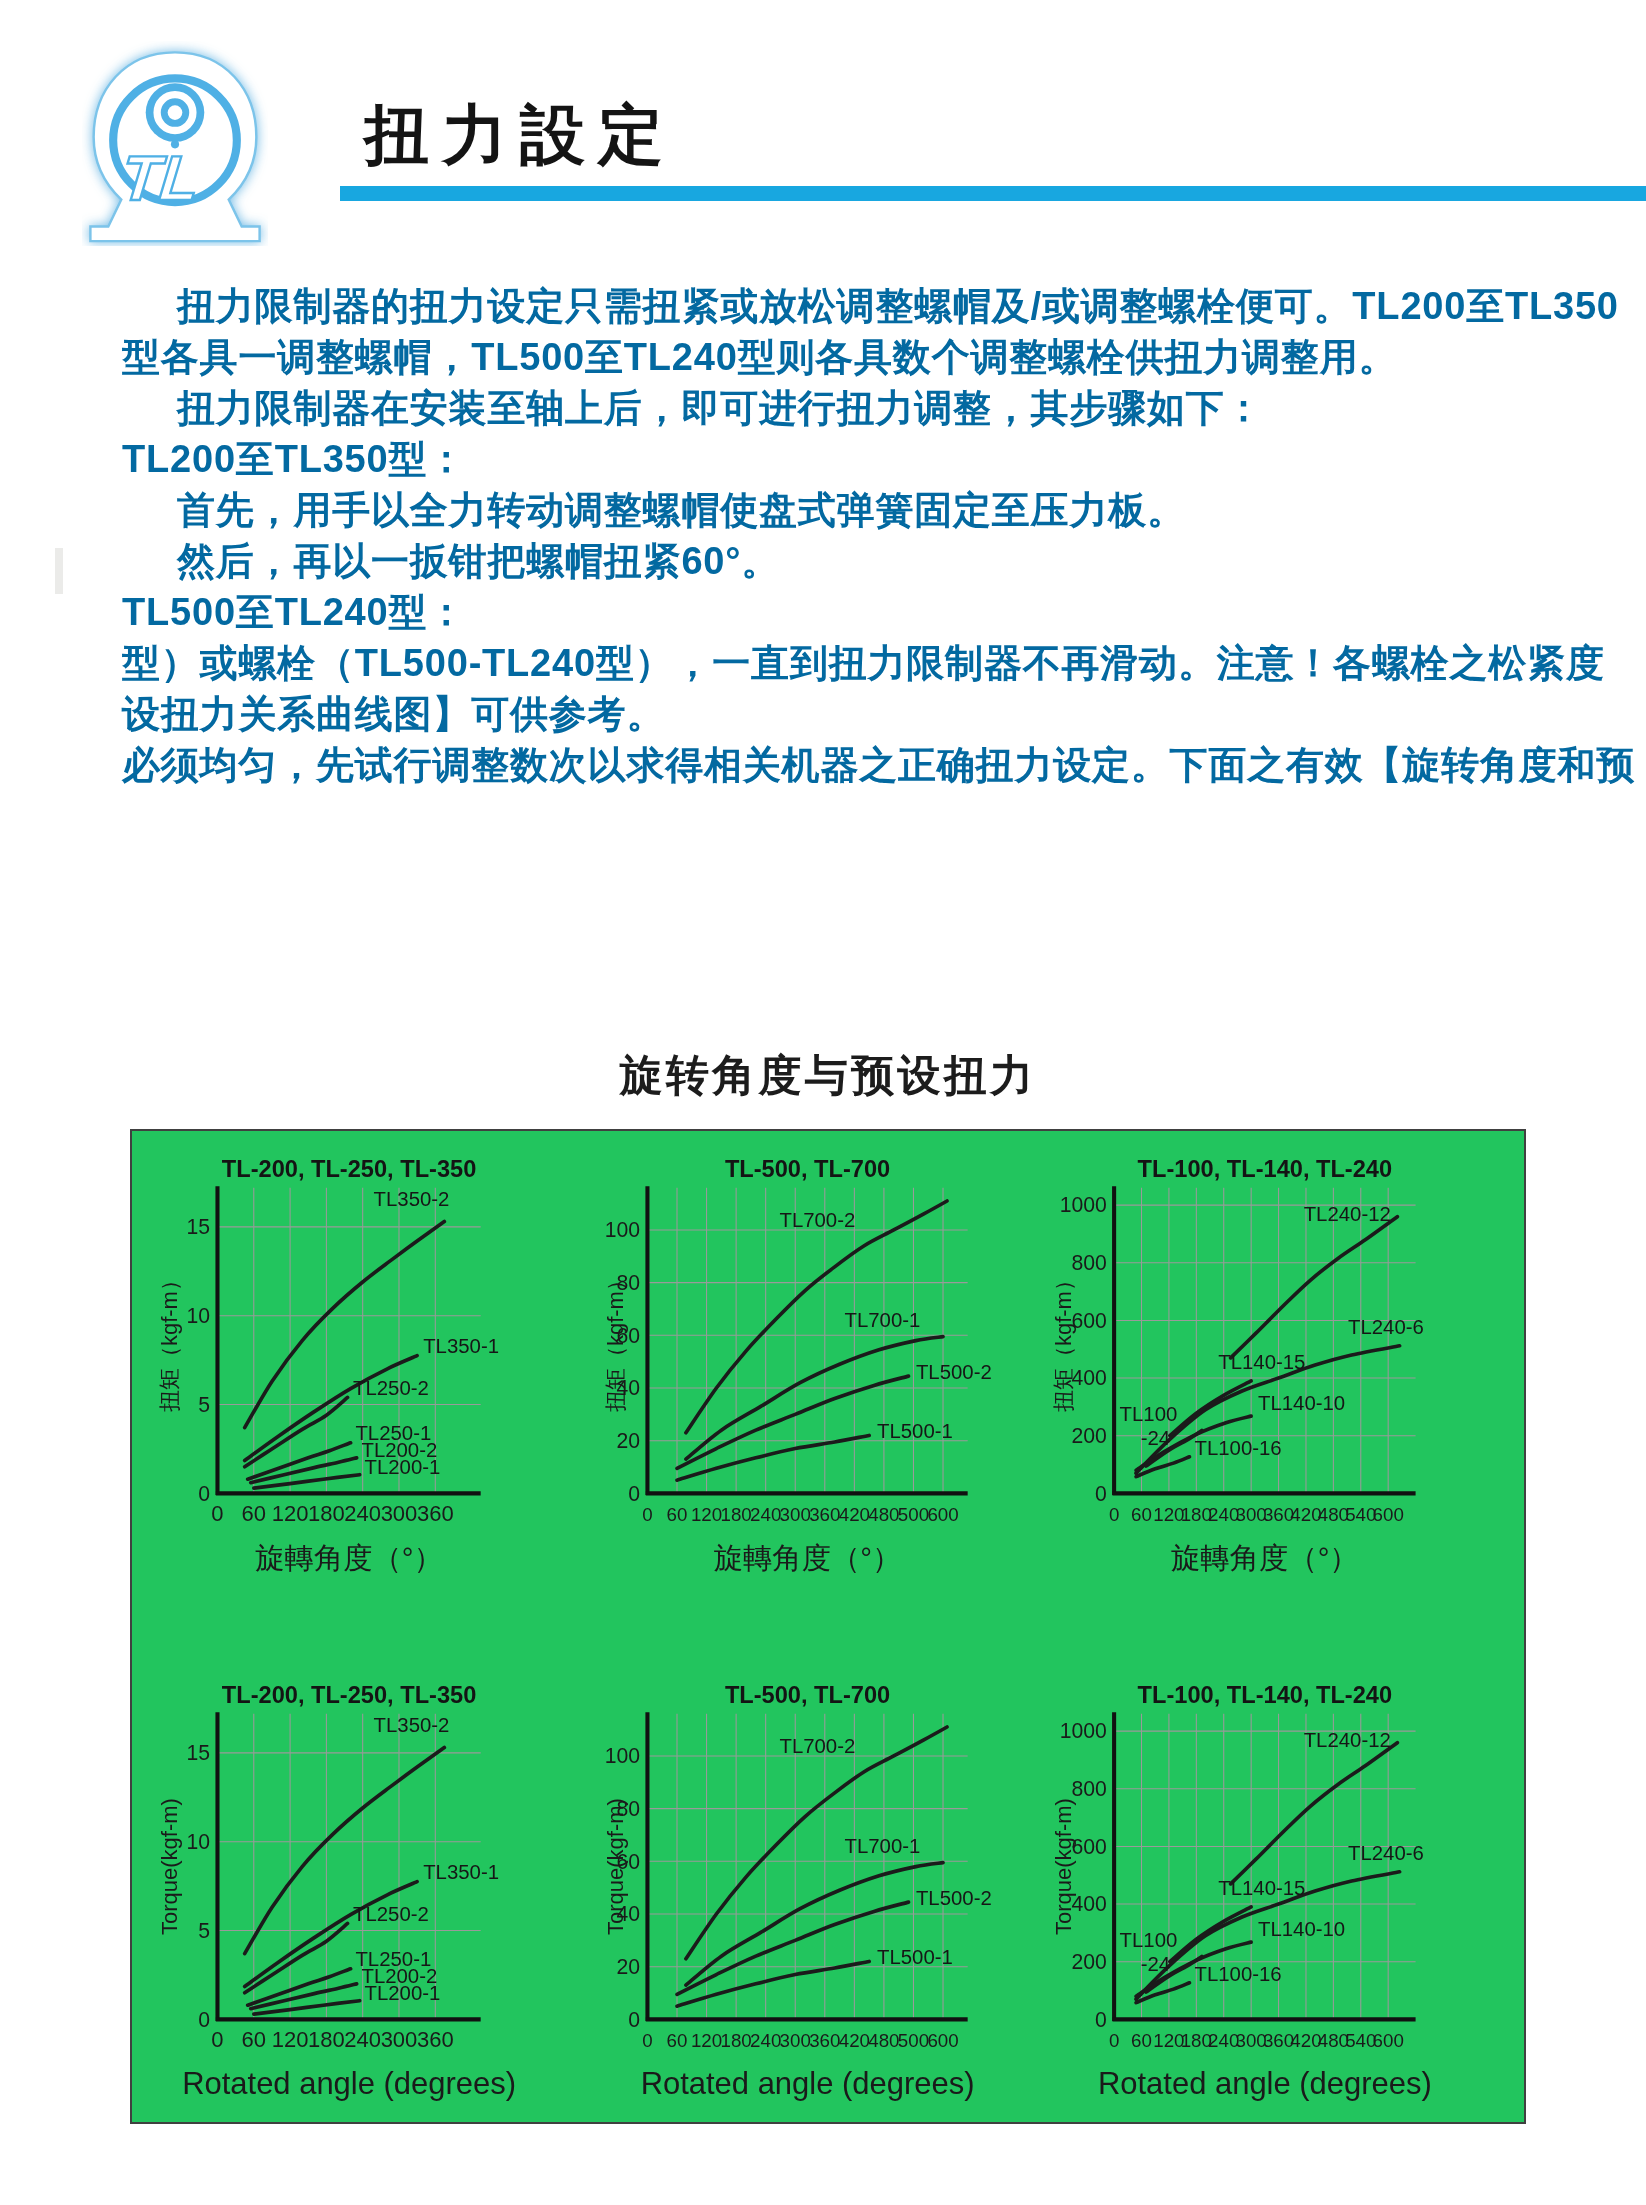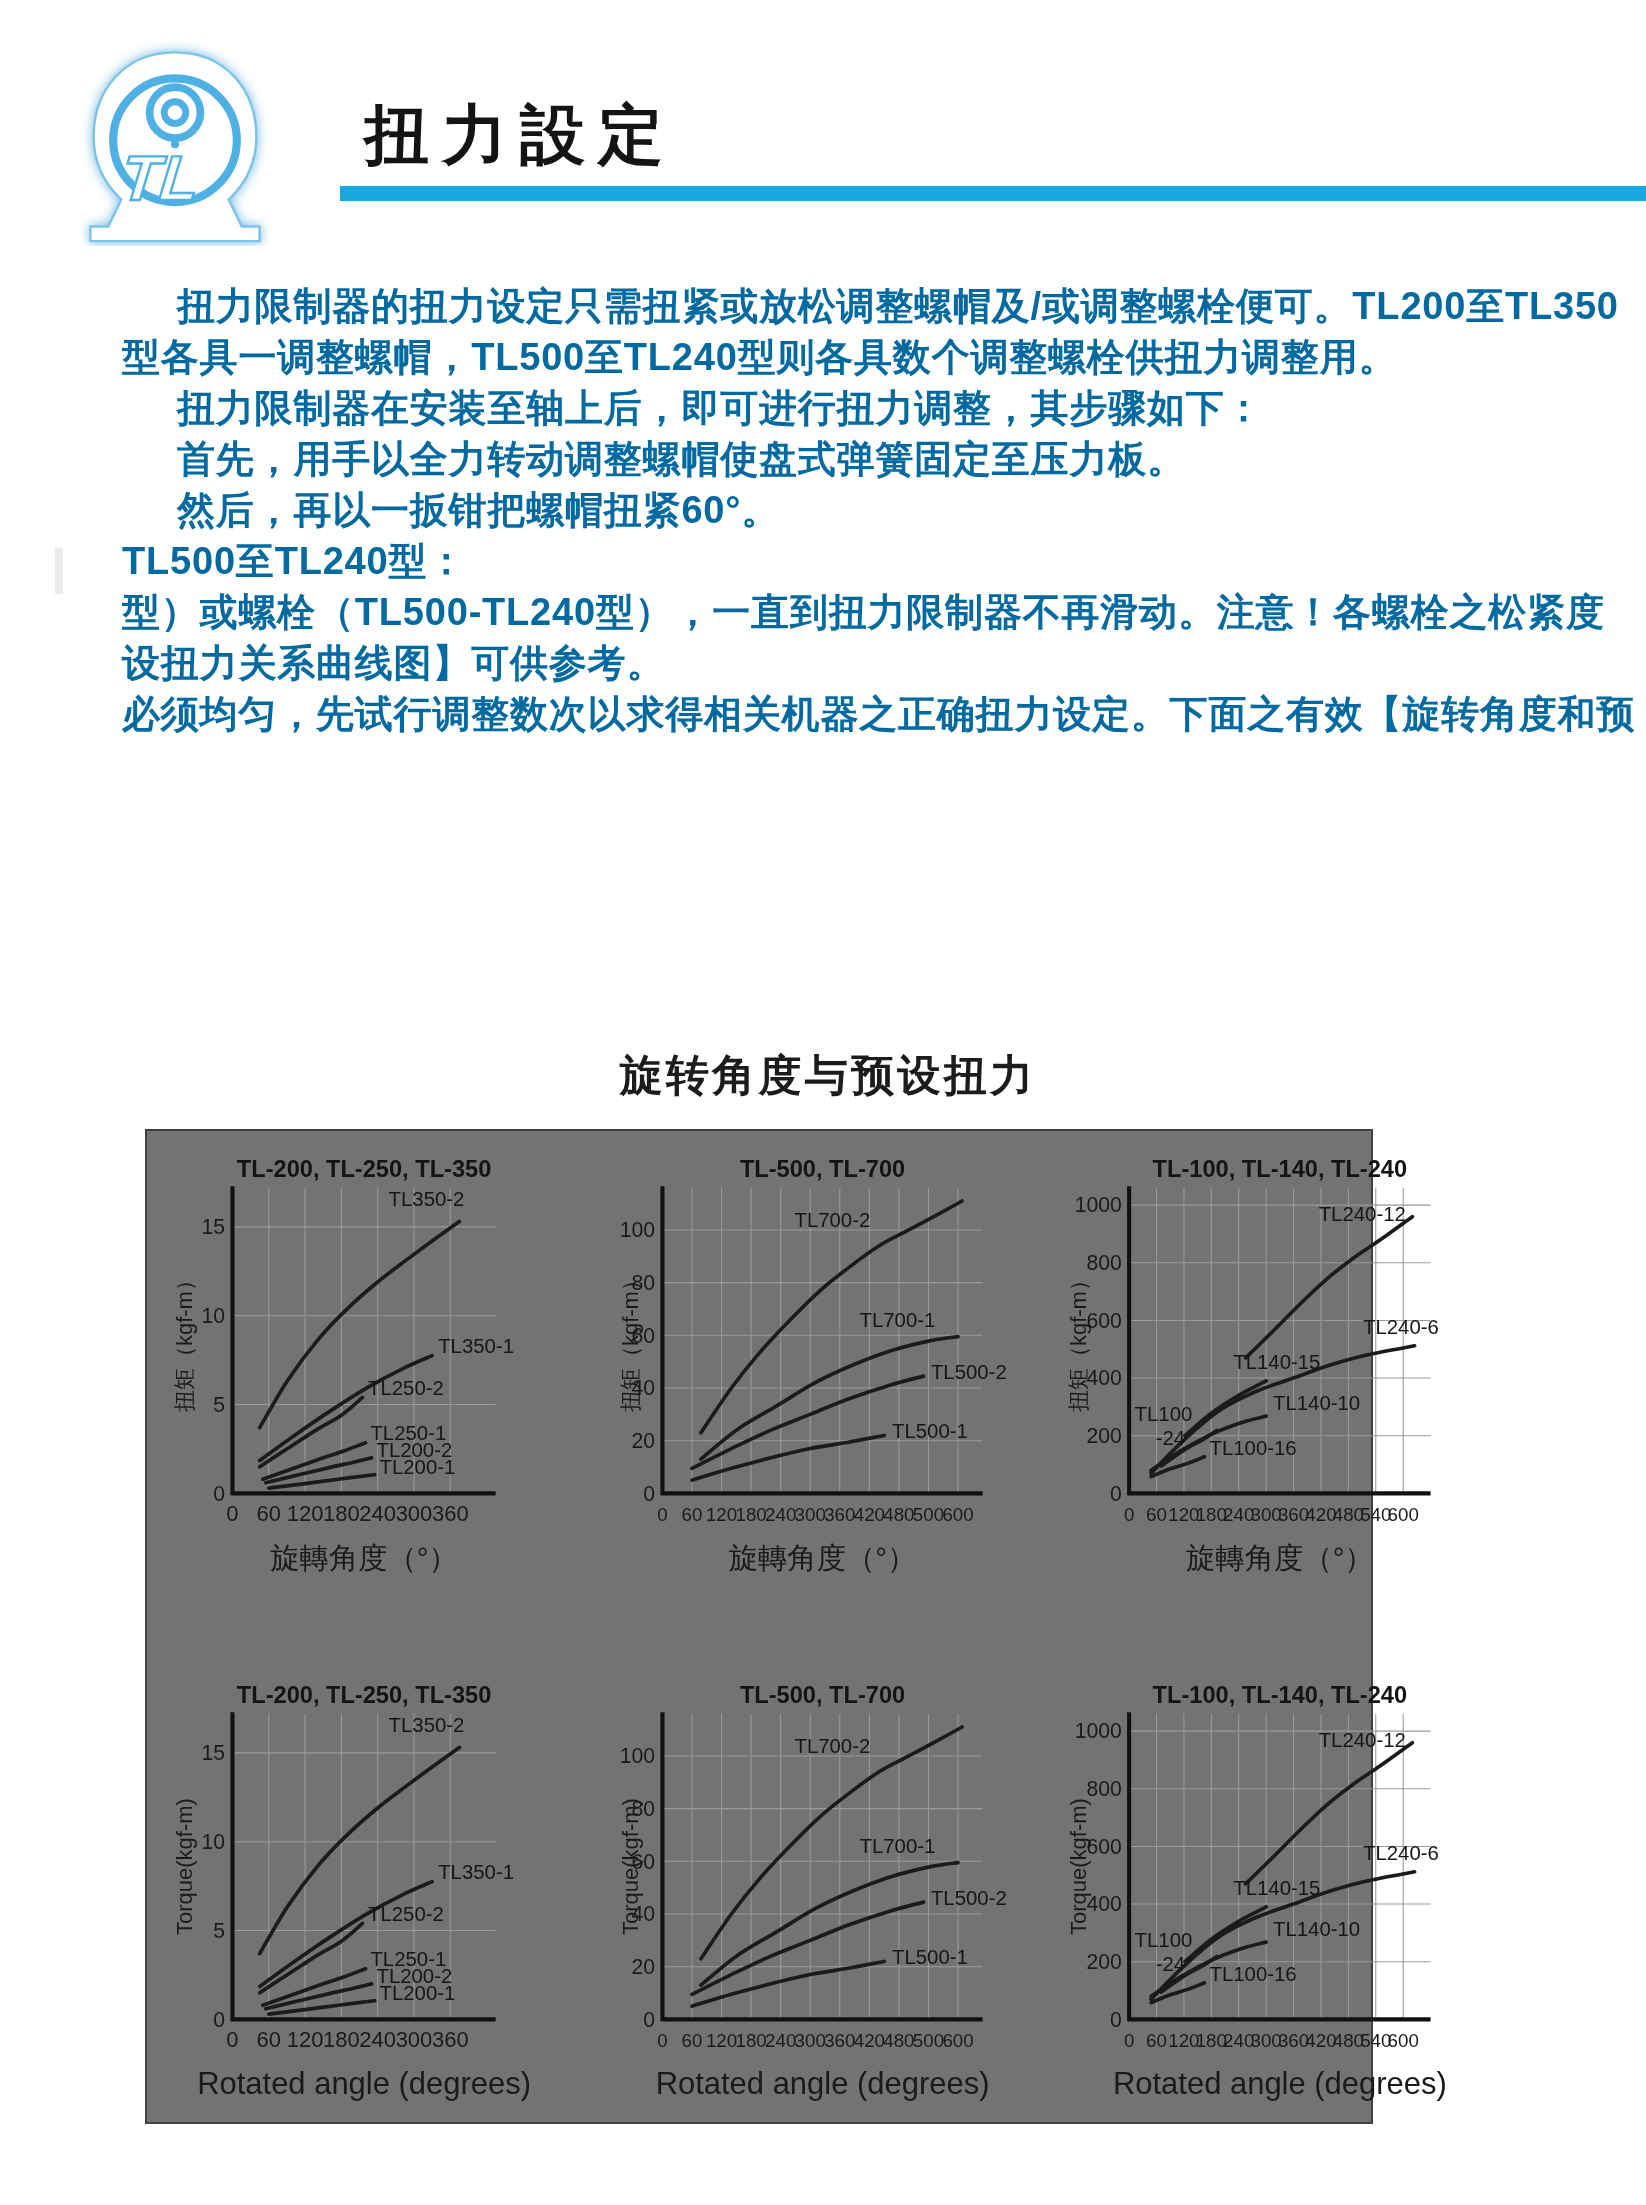--- a/index.html
+++ b/index.html
@@ -23,22 +23,22 @@
   }
   .body-line.indent{padding-left:55px;}
   .body-line.gap{margin-top:52px;}
   .scan-artifact{position:absolute;left:55px;top:548px;width:8.2px;height:46px;background:#ebebe9;}
   
   .section-title{
     position:absolute;left:130px;top:1047px;width:1396px;text-align:center;
     font-size:43px;font-weight:700;letter-spacing:3.3px;color:#1c1c1c;white-space:nowrap;
   }
   .charts-box{
-    position:absolute;left:130px;top:1129px;width:1228px;height:995px;
-    border:2.4px solid #404040;box-sizing:border-box;background:#737373;margin-left:15px;
+    position:absolute;left:130px;top:1129px;width:1396px;height:995px;
+    border:2.4px solid #404040;box-sizing:border-box;background:#22c55e;
   }
   .chart-cell{position:absolute;width:440px;height:440px;}
   svg text{font-family:"Liberation Sans","DejaVu Sans",sans-serif;}
 </style>
 </head>
 <body>
 
 <div class="page">
 
   <svg class="logo" viewBox="0 0 228 252">
@@ -53,20 +53,21 @@
     </g>
   </svg>
 
   <div class="page-title">扭力設定</div>
   <div class="accent-bar" style="background: rgb(24, 167, 224);"></div>
 
   <div class="body-text" id="body-text">
       <div class="body-line indent">扭力限制器的扭力设定只需扭紧或放松调整螺帽及/或调整螺栓便可。TL200至TL350</div>
       <div class="body-line">型各具一调整螺帽，TL500至TL240型则各具数个调整螺栓供扭力调整用。</div>
       <div class="body-line indent">扭力限制器在安装至轴上后，即可进行扭力调整，其步骤如下：</div>
+      <div class="body-line">TL200至TL350型：</div>
       <div class="body-line indent">首先，用手以全力转动调整螺帽使盘式弹簧固定至压力板。</div>
       <div class="body-line indent">然后，再以一扳钳把螺帽扭紧60°。</div>
       <div class="body-line">TL500至TL240型：</div>
       <div class="body-line">型）或螺栓（TL500-TL240型），一直到扭力限制器不再滑动。注意！各螺栓之松紧度</div>
       <div class="body-line">设扭力关系曲线图】可供参考。</div>
       <div class="body-line">必须均匀，先试行调整数次以求得相关机器之正确扭力设定。下面之有效【旋转角度和预</div>
     </div>
   <div class="scan-artifact"></div>
 
   <div class="section-title">旋转角度与预设扭力</div>

